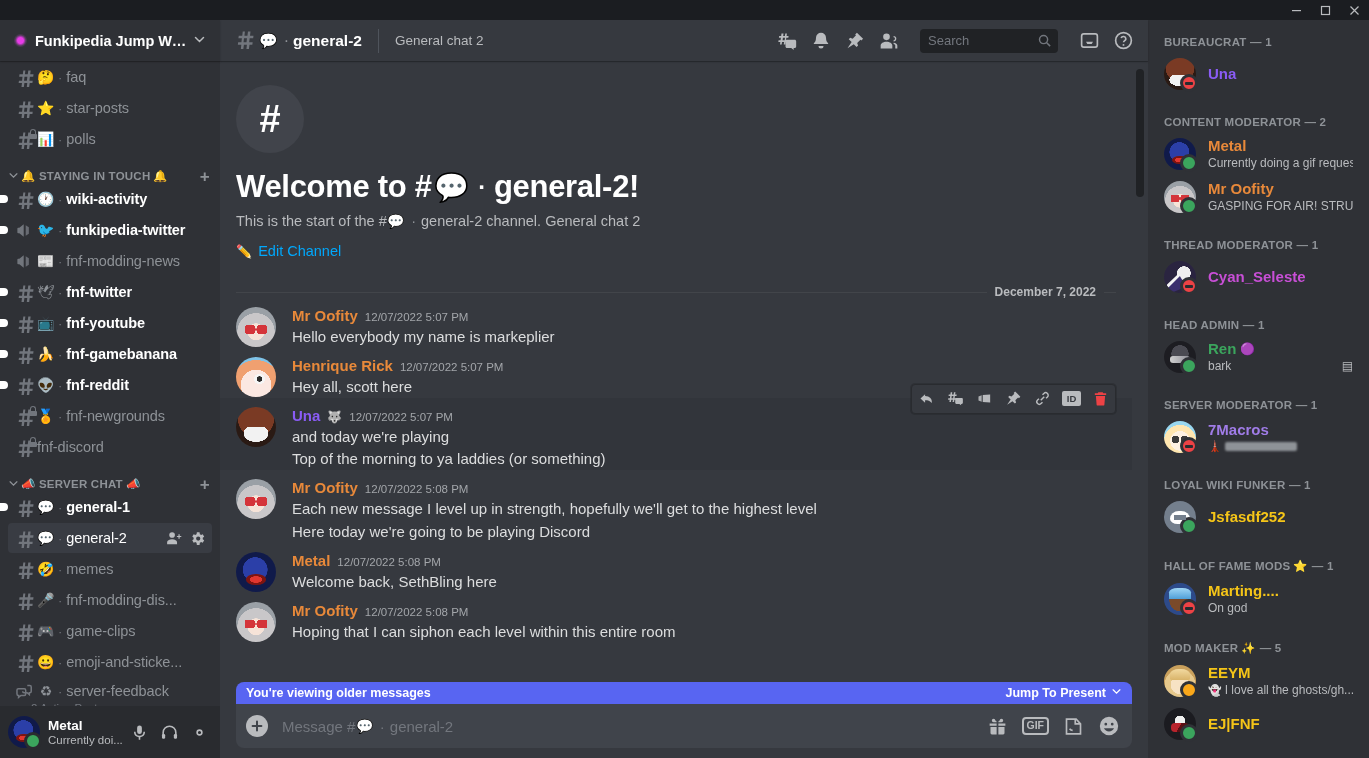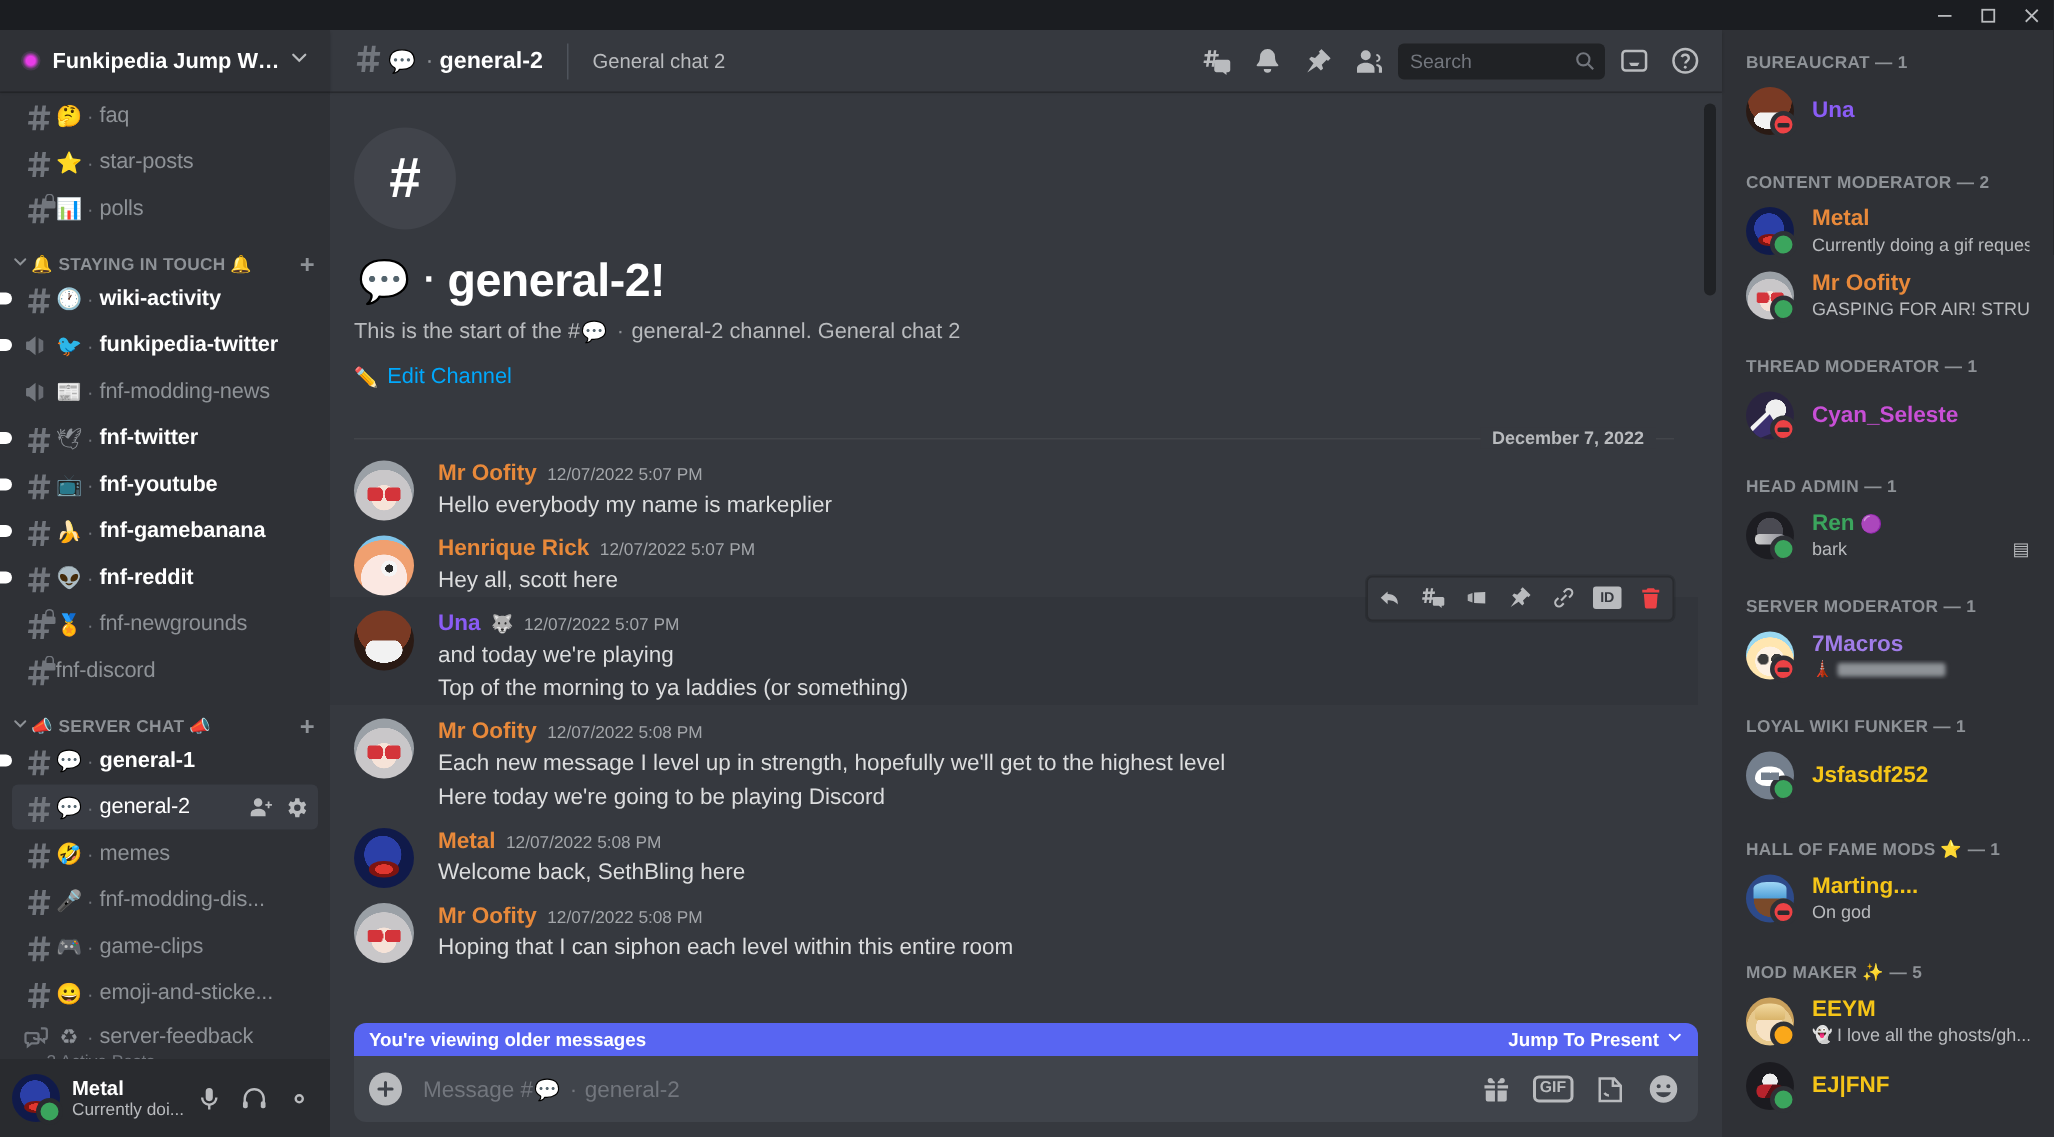--- a/index.html
+++ b/index.html
@@ -146,21 +146,21 @@
   #chan-header .hemoji { font-size: 15px; margin-right: 4px; }
   #chan-header .hsep { color: #8e9297; margin: 0 4px 0 2px; }
   #chan-title { font-size: 15.5px; font-weight: bold; color: #fff; }
   #chan-divider { width: 1px; height: 24px; background: #4f545c; margin: 0 16px; }
   #chan-topic { font-size: 13.5px; color: #b9bbbe; flex: 1; white-space: nowrap; overflow: hidden; text-overflow: ellipsis; }
   #header-actions { display: flex; align-items: center; gap: 0; color: #b9bbbe; }
   .hbtn { width: 34px; height: 32px; display: flex; align-items: center; justify-content: center; }
   #searchbox {
     width: 138px; height: 24px; background: #202225; border-radius: 4px;
     display: flex; align-items: center; padding: 0 6px 0 8px;
-    margin: 0 2px; position: relative;
+    margin: 0 14px; position: relative;
   }
   #searchbox input {
     border: none; background: transparent; outline: none;
     color: #dcddde; font-size: 13px; width: 100%;
     font-family: "Liberation Sans", sans-serif;
   }
   #searchbox input::placeholder { color: #72767d; }
 
   #msg-area { flex: 1; position: relative; overflow: hidden; display: flex; }
   #msg-scroll { flex: 1; overflow: hidden; position: relative; padding-bottom: 0; }
@@ -721,20 +721,21 @@
         </div>
       </div>
     </div>
 
     <div id="msg-area">
       <div id="msg-scroll">
 
         <div id="welcome">
           <div id="welcome-hash">#</div>
           <div id="welcome-title">
+            <span>Welcome to #</span>
             <span class="wemoji">💬</span>
             <span class="wsep">·</span>
             <span>general-2!</span>
           </div>
           <div id="welcome-sub">
             <span>This is the start of the #</span>
             <span class="wemoji">💬</span>
             <span class="wsep">·</span>
             <span>general-2 channel. General chat 2</span>
           </div>

